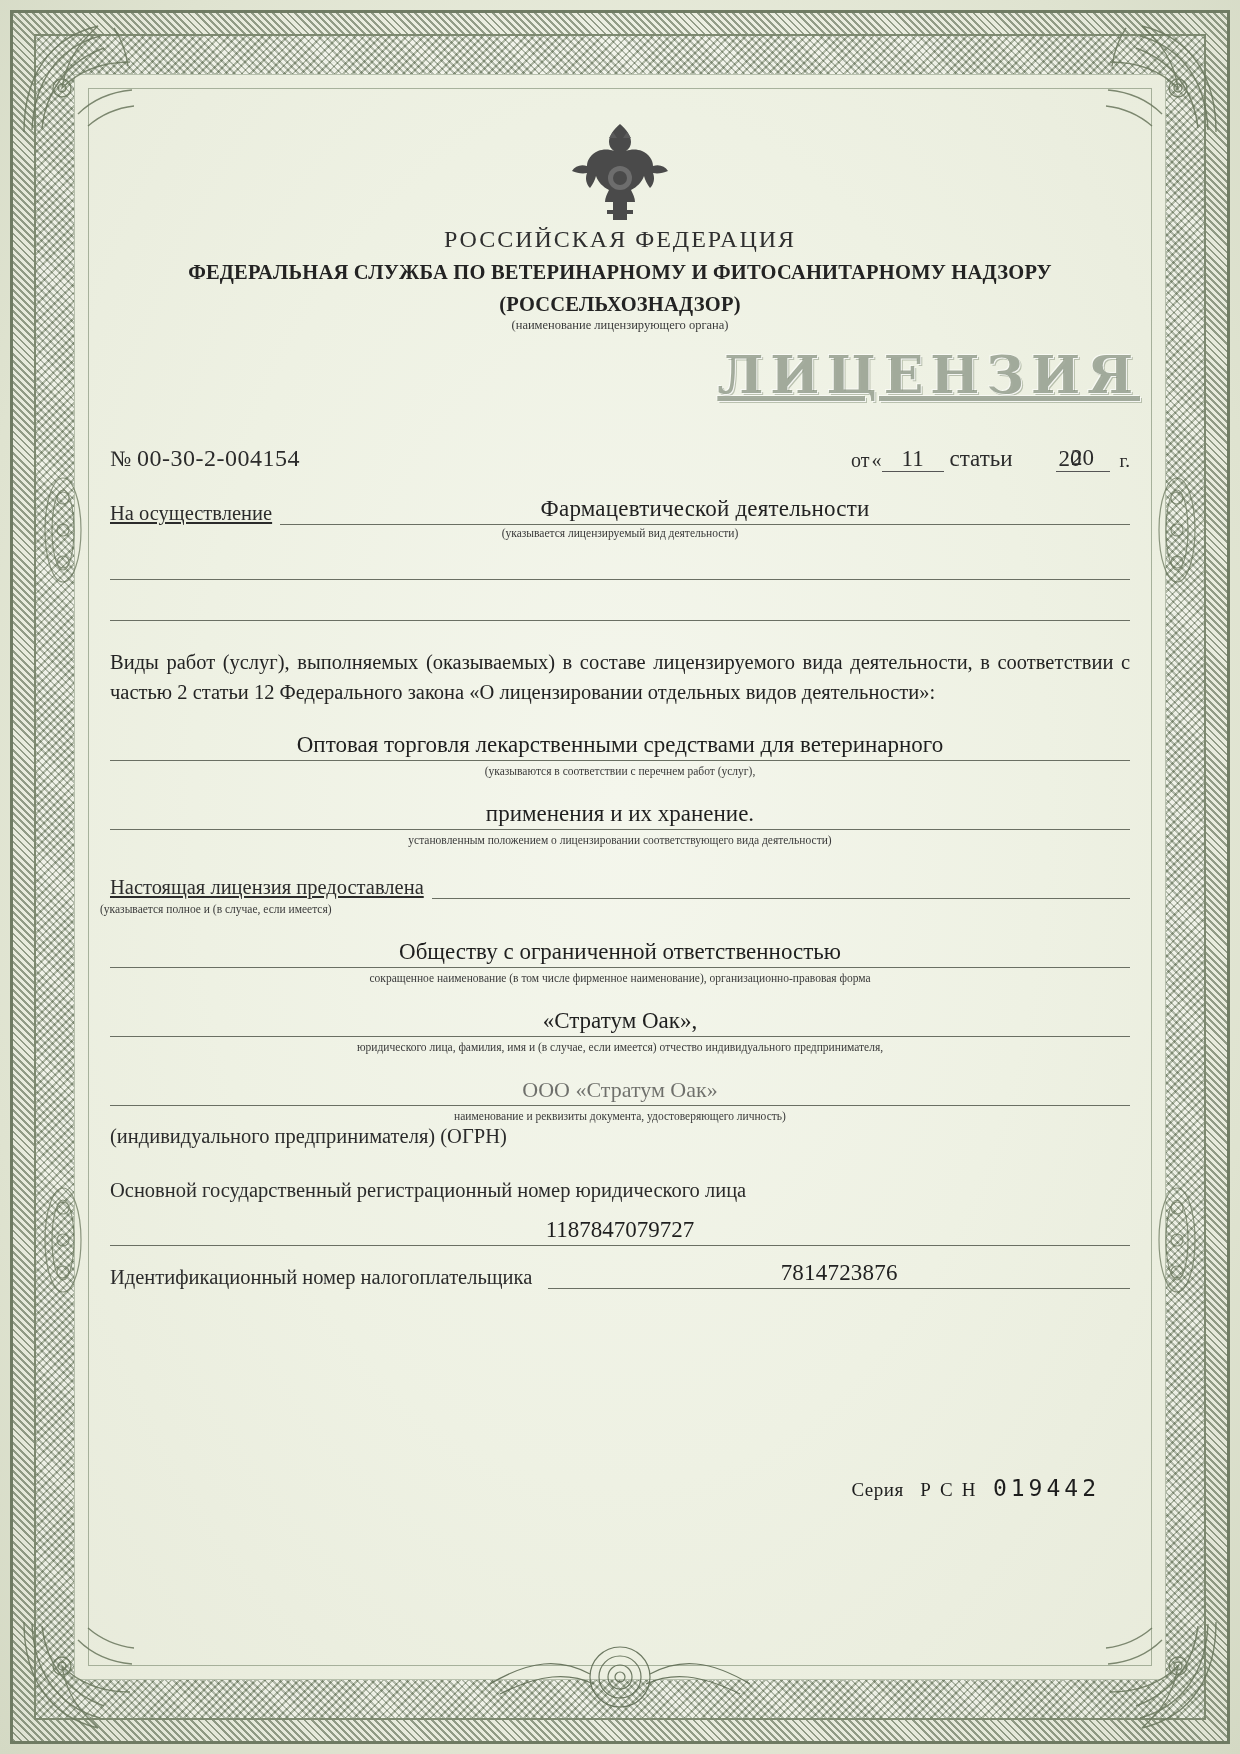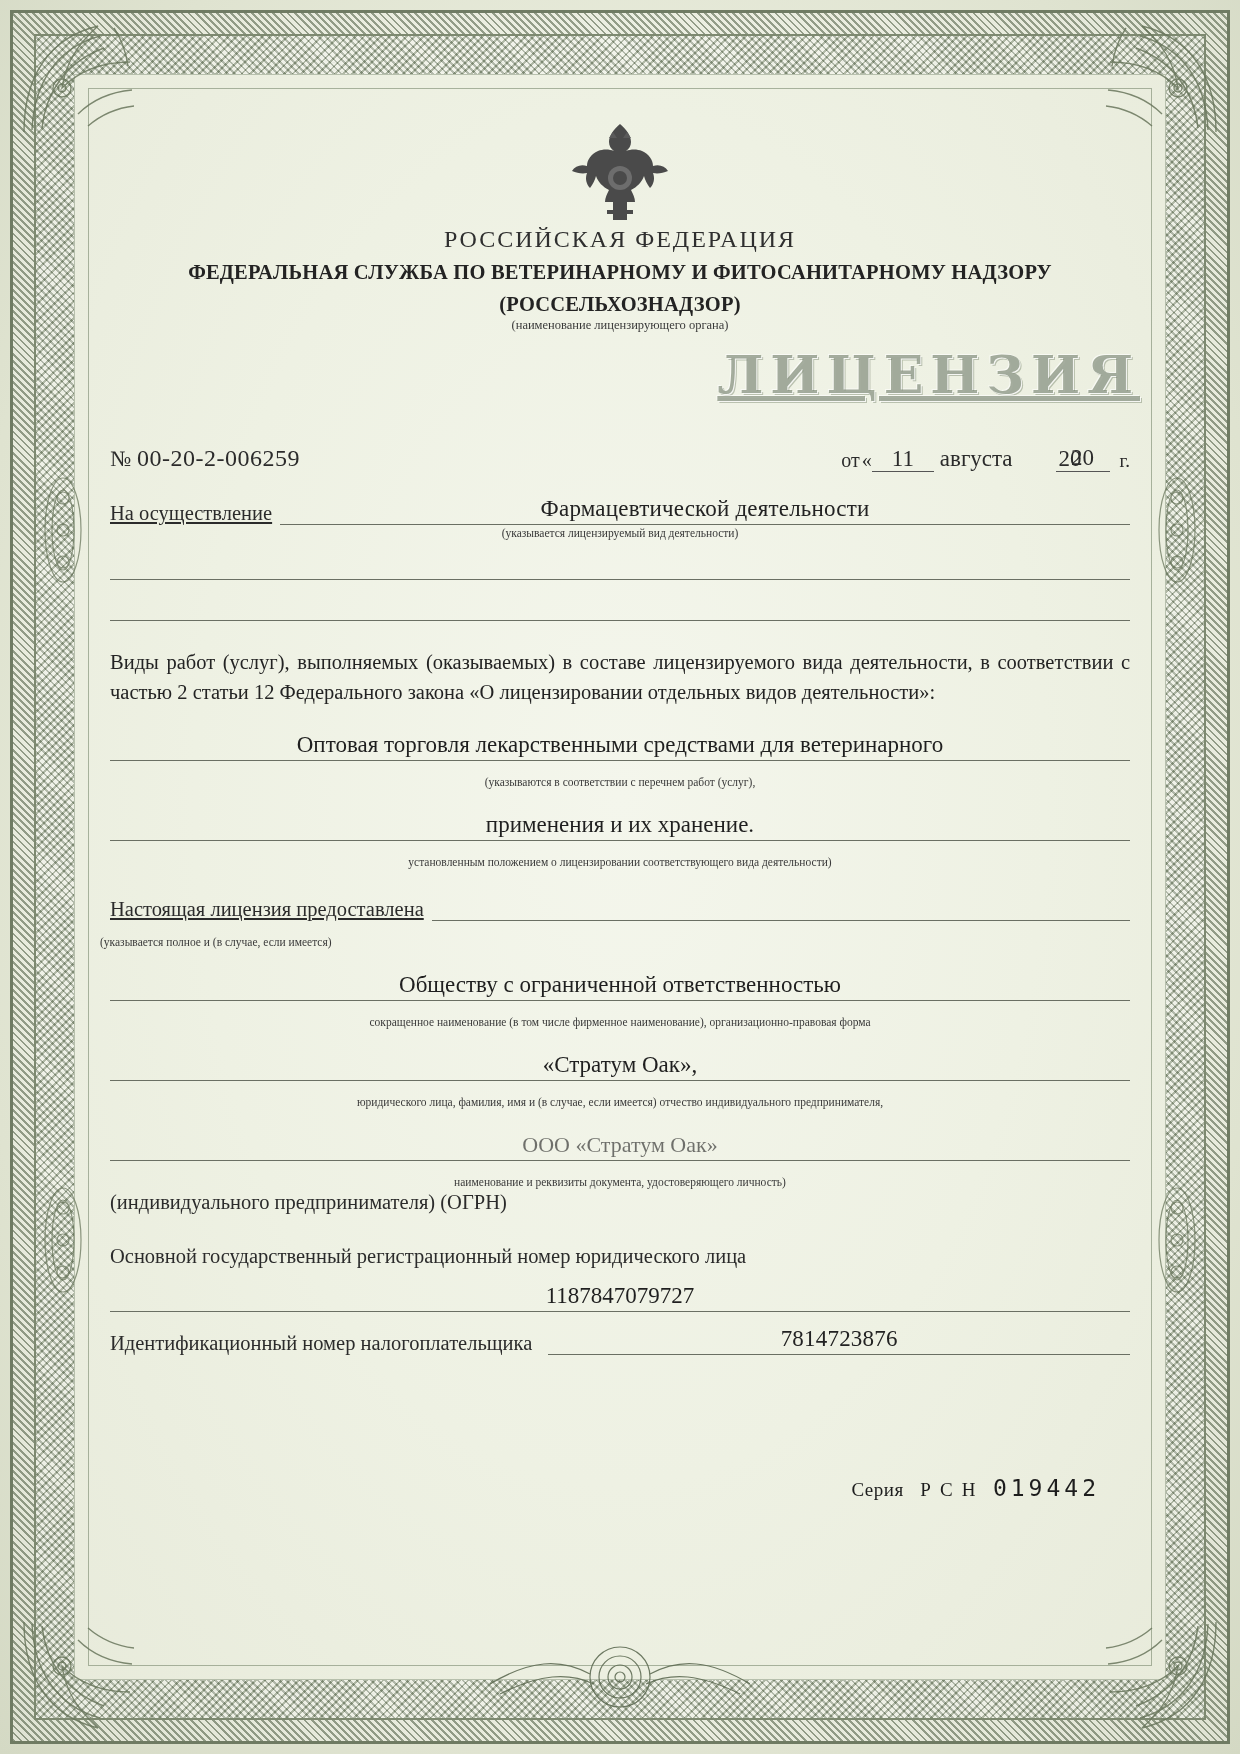--- a/index.html
+++ b/index.html
@@ -269,21 +269,21 @@
     text-align: center;
     font-size: 23px;
     color: #1f1f1f;
   }
   .value-line .val.small { font-size: 22px; }
 
   .cap-under {
     text-align: center;
     font-size: 11.5px;
     color: #3a3a3a;
-    margin-top: 15px;
+    margin-top: 4px;
   }
   .cap-under.right { text-align: left; padding-right: 40px; }
   .cap-under.wide { text-align: center; }
 
   .ogrn-head {
     margin: 24px 10px 0;
     font-size: 20.5px;
     line-height: 1.45;
   }
 
@@ -456,26 +456,26 @@
 
     <div class="rf-title">РОССИЙСКАЯ ФЕДЕРАЦИЯ</div>
     <div class="org-title">ФЕДЕРАЛЬНАЯ СЛУЖБА ПО ВЕТЕРИНАРНОМУ И ФИТОСАНИТАРНОМУ НАДЗОРУ</div>
     <div class="org-title">(РОССЕЛЬХОЗНАДЗОР)</div>
     <div class="org-sub">(наименование лицензирующего органа)</div>
 
     <div class="license-word">ЛИЦЕНЗИЯ</div>
 
     <div class="num-row">
       <span class="no-sym">№</span>
-      <span class="lic-number">00-20-2-006259</span>
+      <span class="lic-number">00-30-2-004154</span>
       <span class="spacer"></span>
       <span class="ot">от</span>
       <span class="q">«</span>
       <span class="day-blank">11</span>
-      <span class="month">августа</span>
+      <span class="month">статьи</span>
       <span class="year-20">20</span>
       <span class="year-blank">20</span>
       <span class="g-letter">г.</span>
     </div>
 
     <div class="label-line">
       <span class="lbl">На осуществление</span>
       <span class="fill">
         <span class="handwrite">Фармацевтической деятельности</span>
       </span>

